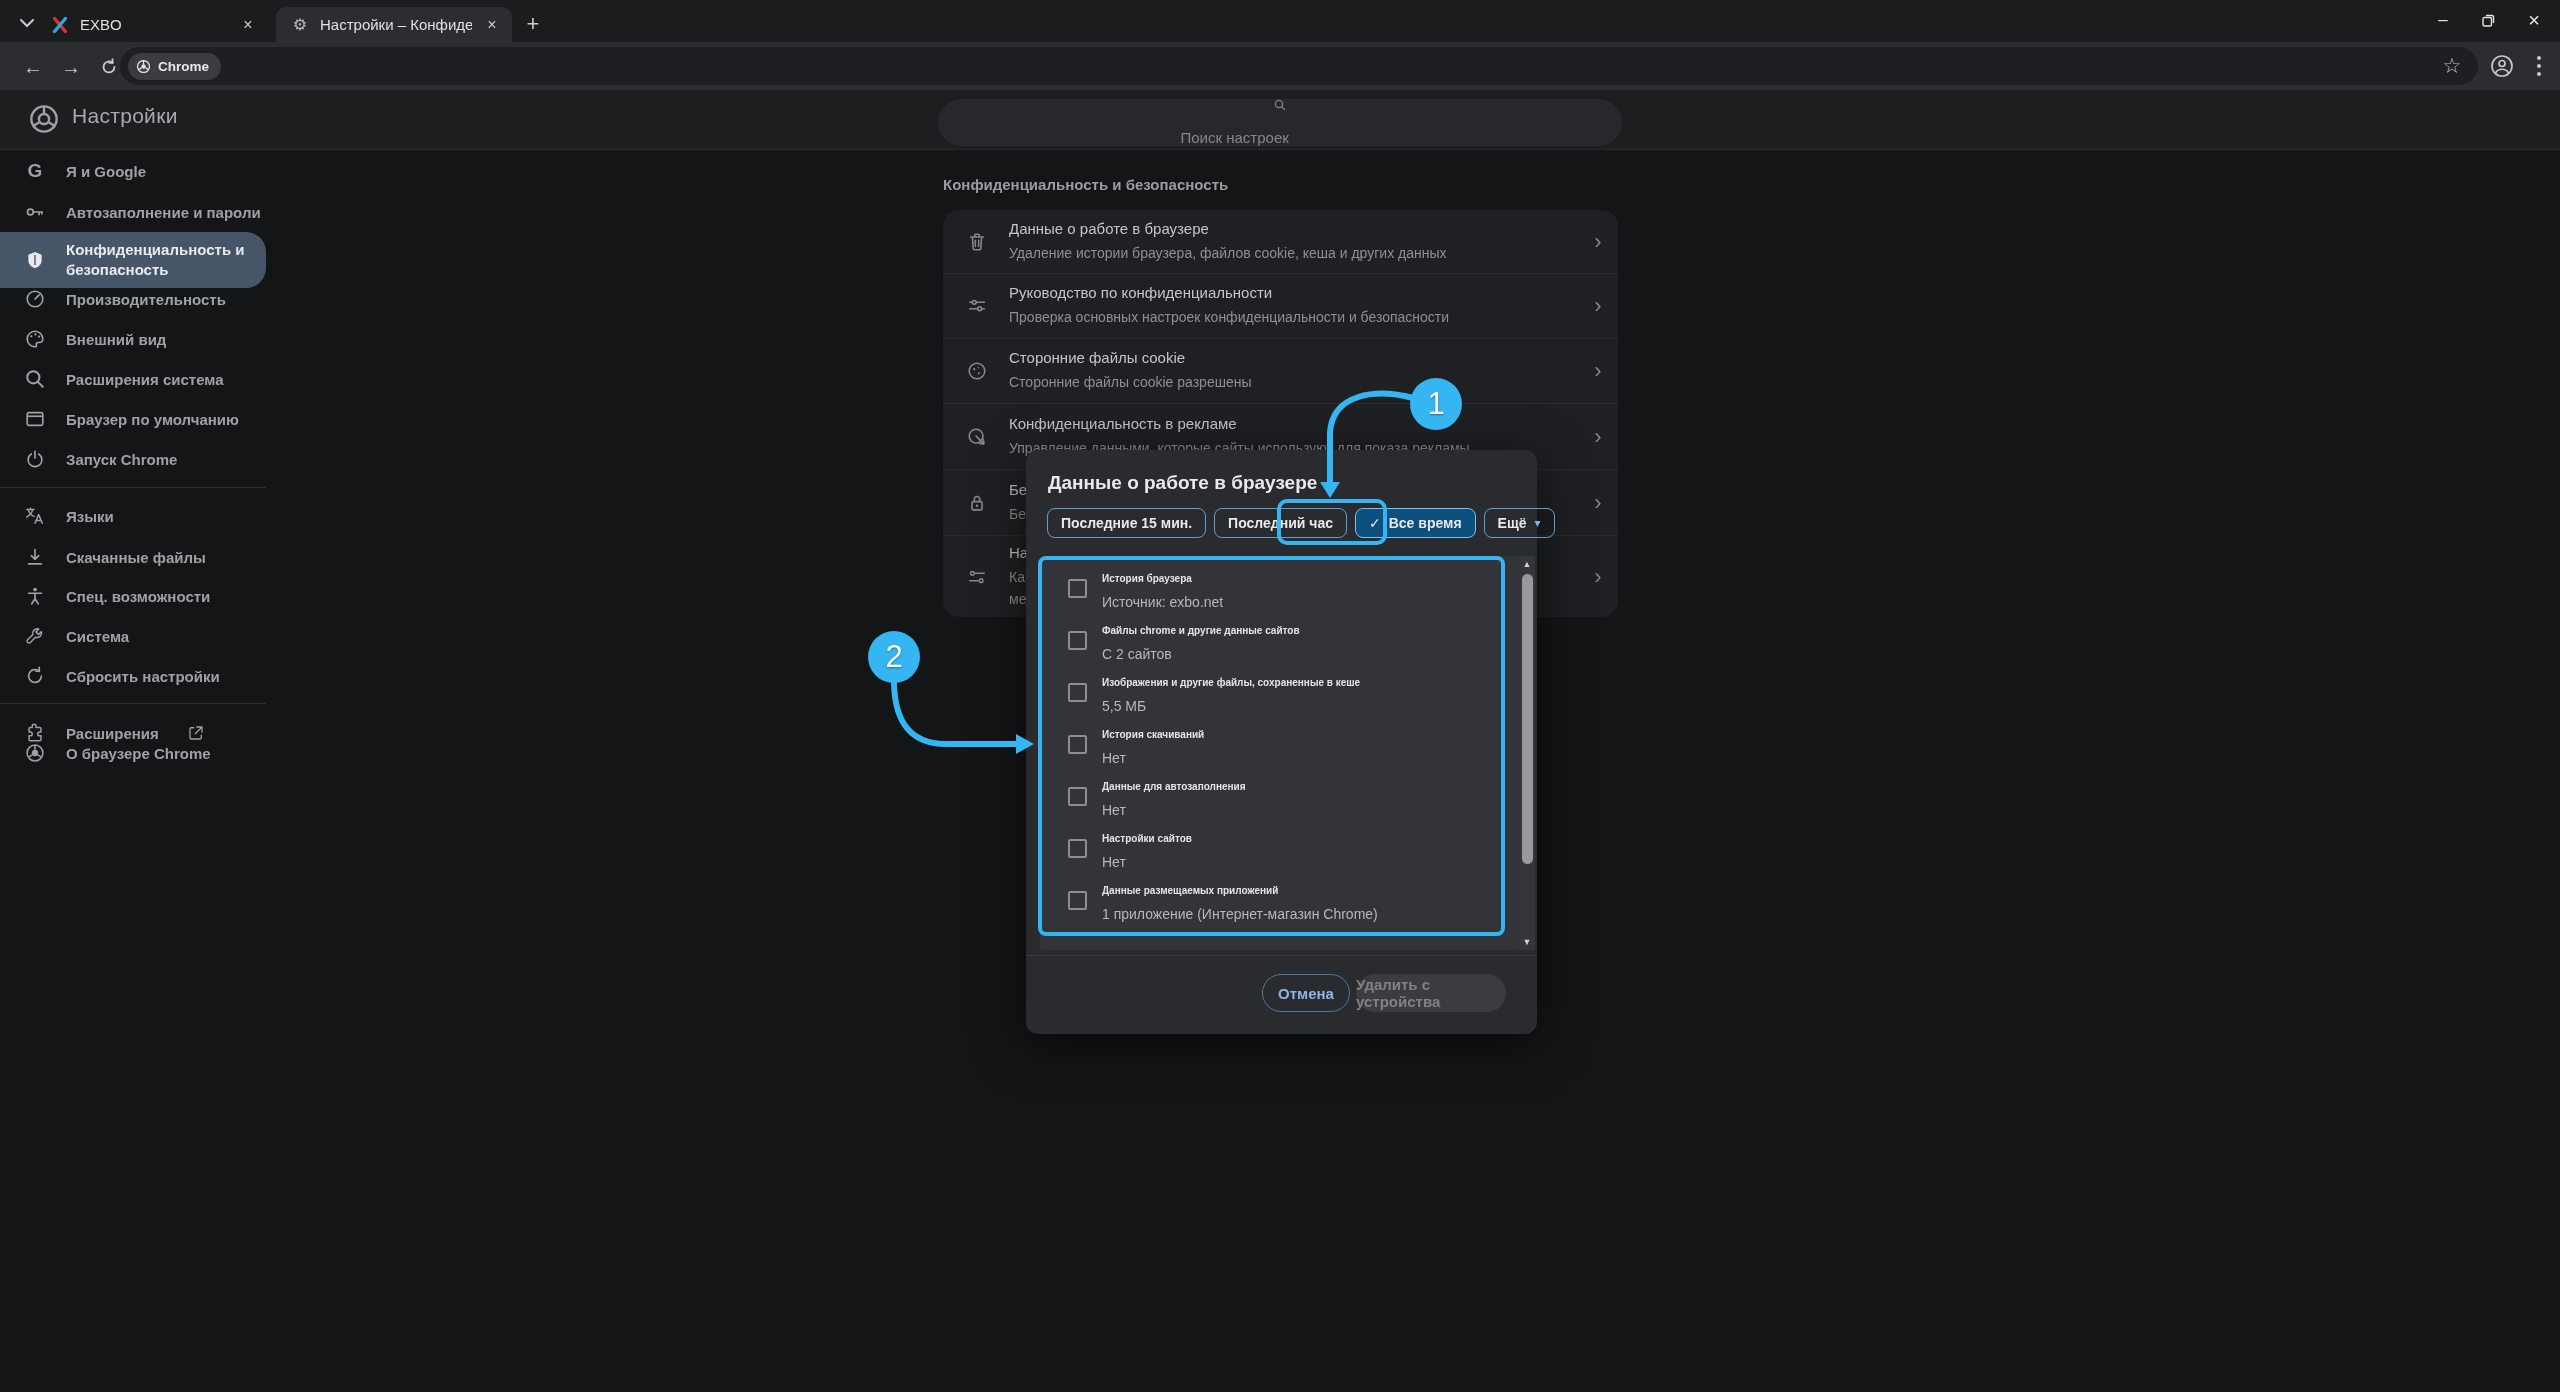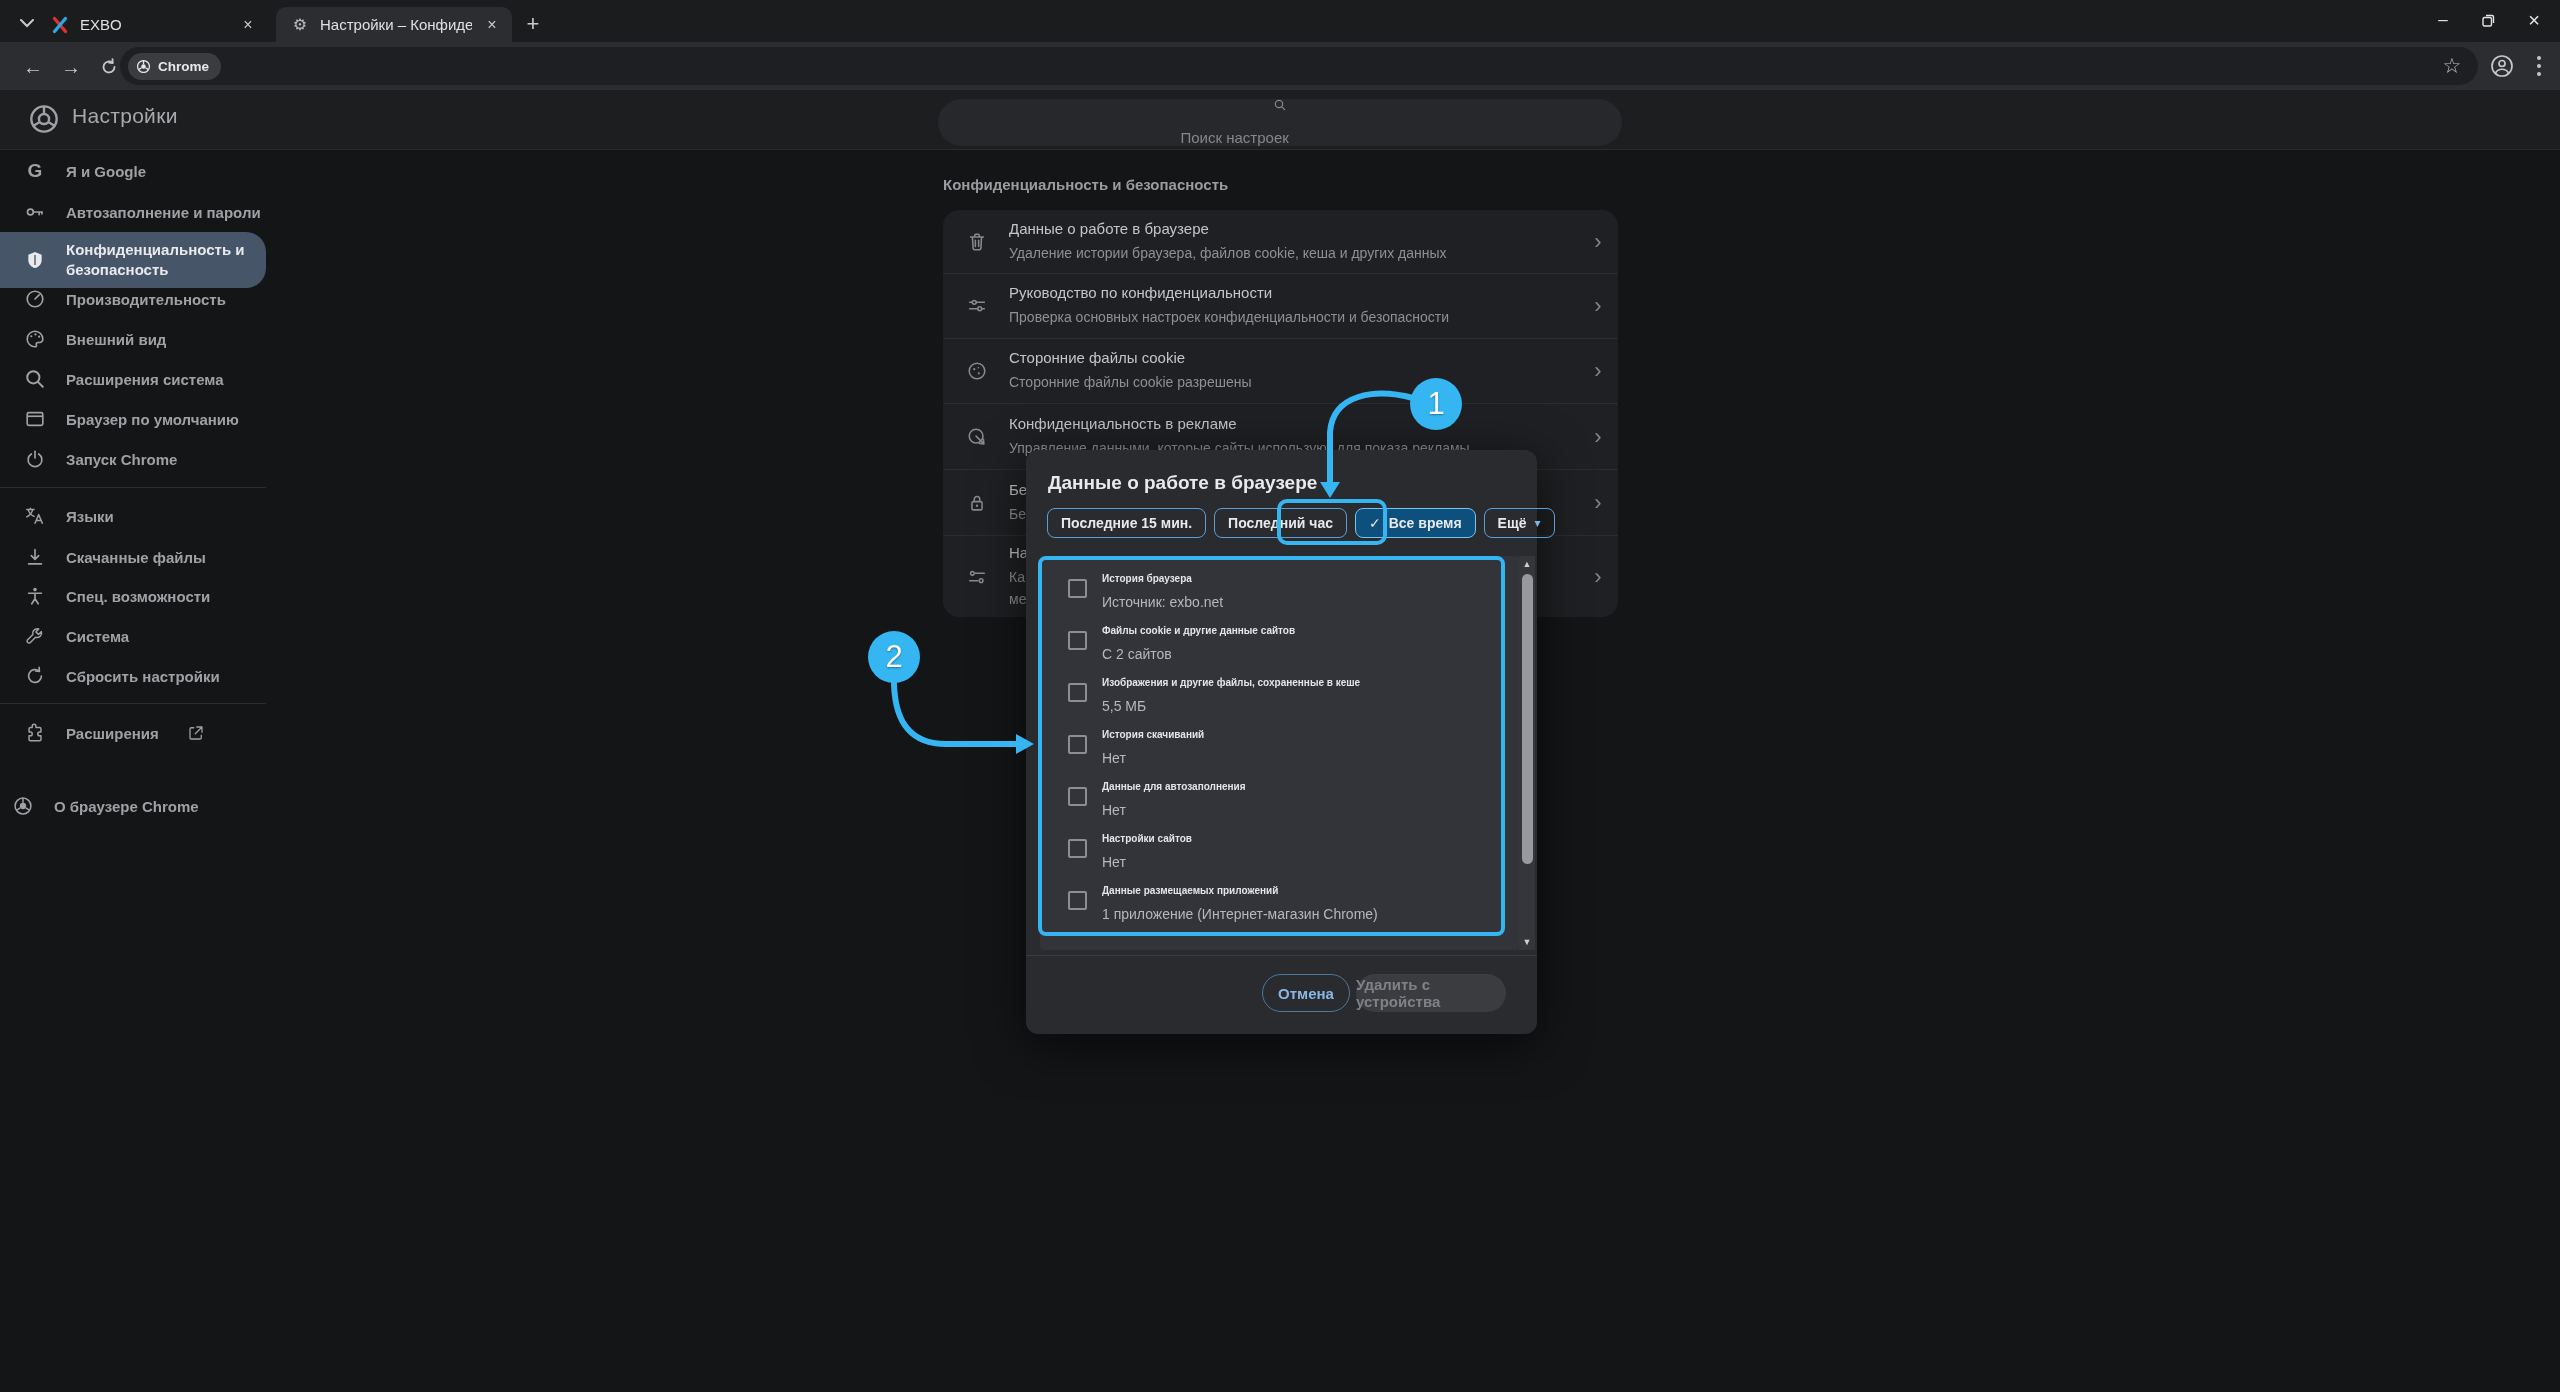--- a/index.html
+++ b/index.html
@@ -288,21 +288,21 @@
         </svg>
       </span>
     <span class="lbl">Расширения</span>
     <span class="ic" style="margin-left:6px;">
         <svg width="18" height="18" viewBox="0 0 24 24">
           <path d="M9 5 H5.5 A1.5 1.5 0 0 0 4 6.5 V18.5 A1.5 1.5 0 0 0 5.5 20 H17.5 A1.5 1.5 0 0 0 19 18.5 V15" stroke="#9fa1a4" stroke-width="1.7" fill="none" stroke-linecap="round"></path>
           <path d="M13 4 H20 V11 M20 4 L11 13" stroke="#9fa1a4" stroke-width="1.7" fill="none" stroke-linecap="round" stroke-linejoin="round"></path>
         </svg>
       </span>
   </div>
-  <div class="abs sitem" style="top:786px;padding-left:12px;">
+  <div class="abs sitem" style="top:733px;">
     <span class="ic">
         <svg width="20" height="20" viewBox="0 0 24 24">
           <circle cx="12" cy="12" r="9.5" stroke="#9fa1a4" stroke-width="1.8" fill="none"></circle>
           <circle cx="12" cy="12" r="3.8" fill="#9fa1a4"></circle>
           <path d="M12 2.5 L12 8.2 M3.8 17.2 L8.8 14.2 M20.2 17.2 L15.2 14.2" stroke="#9fa1a4" stroke-width="1.8"></path>
         </svg>
       </span>
     <span class="lbl">О браузере Chrome</span>
   </div>
 
@@ -391,21 +391,21 @@
       </div>
     </div>
     <div class="abs dlist">
       <div class="ditem" style="top:15px;">
         <span class="cbx"></span>
         <span class="dit">История браузера</span>
         <span class="dis">Источник: exbo.net</span>
       </div>
       <div class="ditem" style="top:67px;">
         <span class="cbx"></span>
-        <span class="dit">Файлы cookie и другие данные сайтов</span>
+        <span class="dit">Файлы chrome и другие данные сайтов</span>
         <span class="dis">С 2 сайтов</span>
       </div>
       <div class="ditem" style="top:119px;">
         <span class="cbx"></span>
         <span class="dit">Изображения и другие файлы, сохраненные в кеше</span>
         <span class="dis">5,5 МБ</span>
       </div>
       <div class="ditem" style="top:171px;">
         <span class="cbx"></span>
         <span class="dit">История скачиваний</span>

